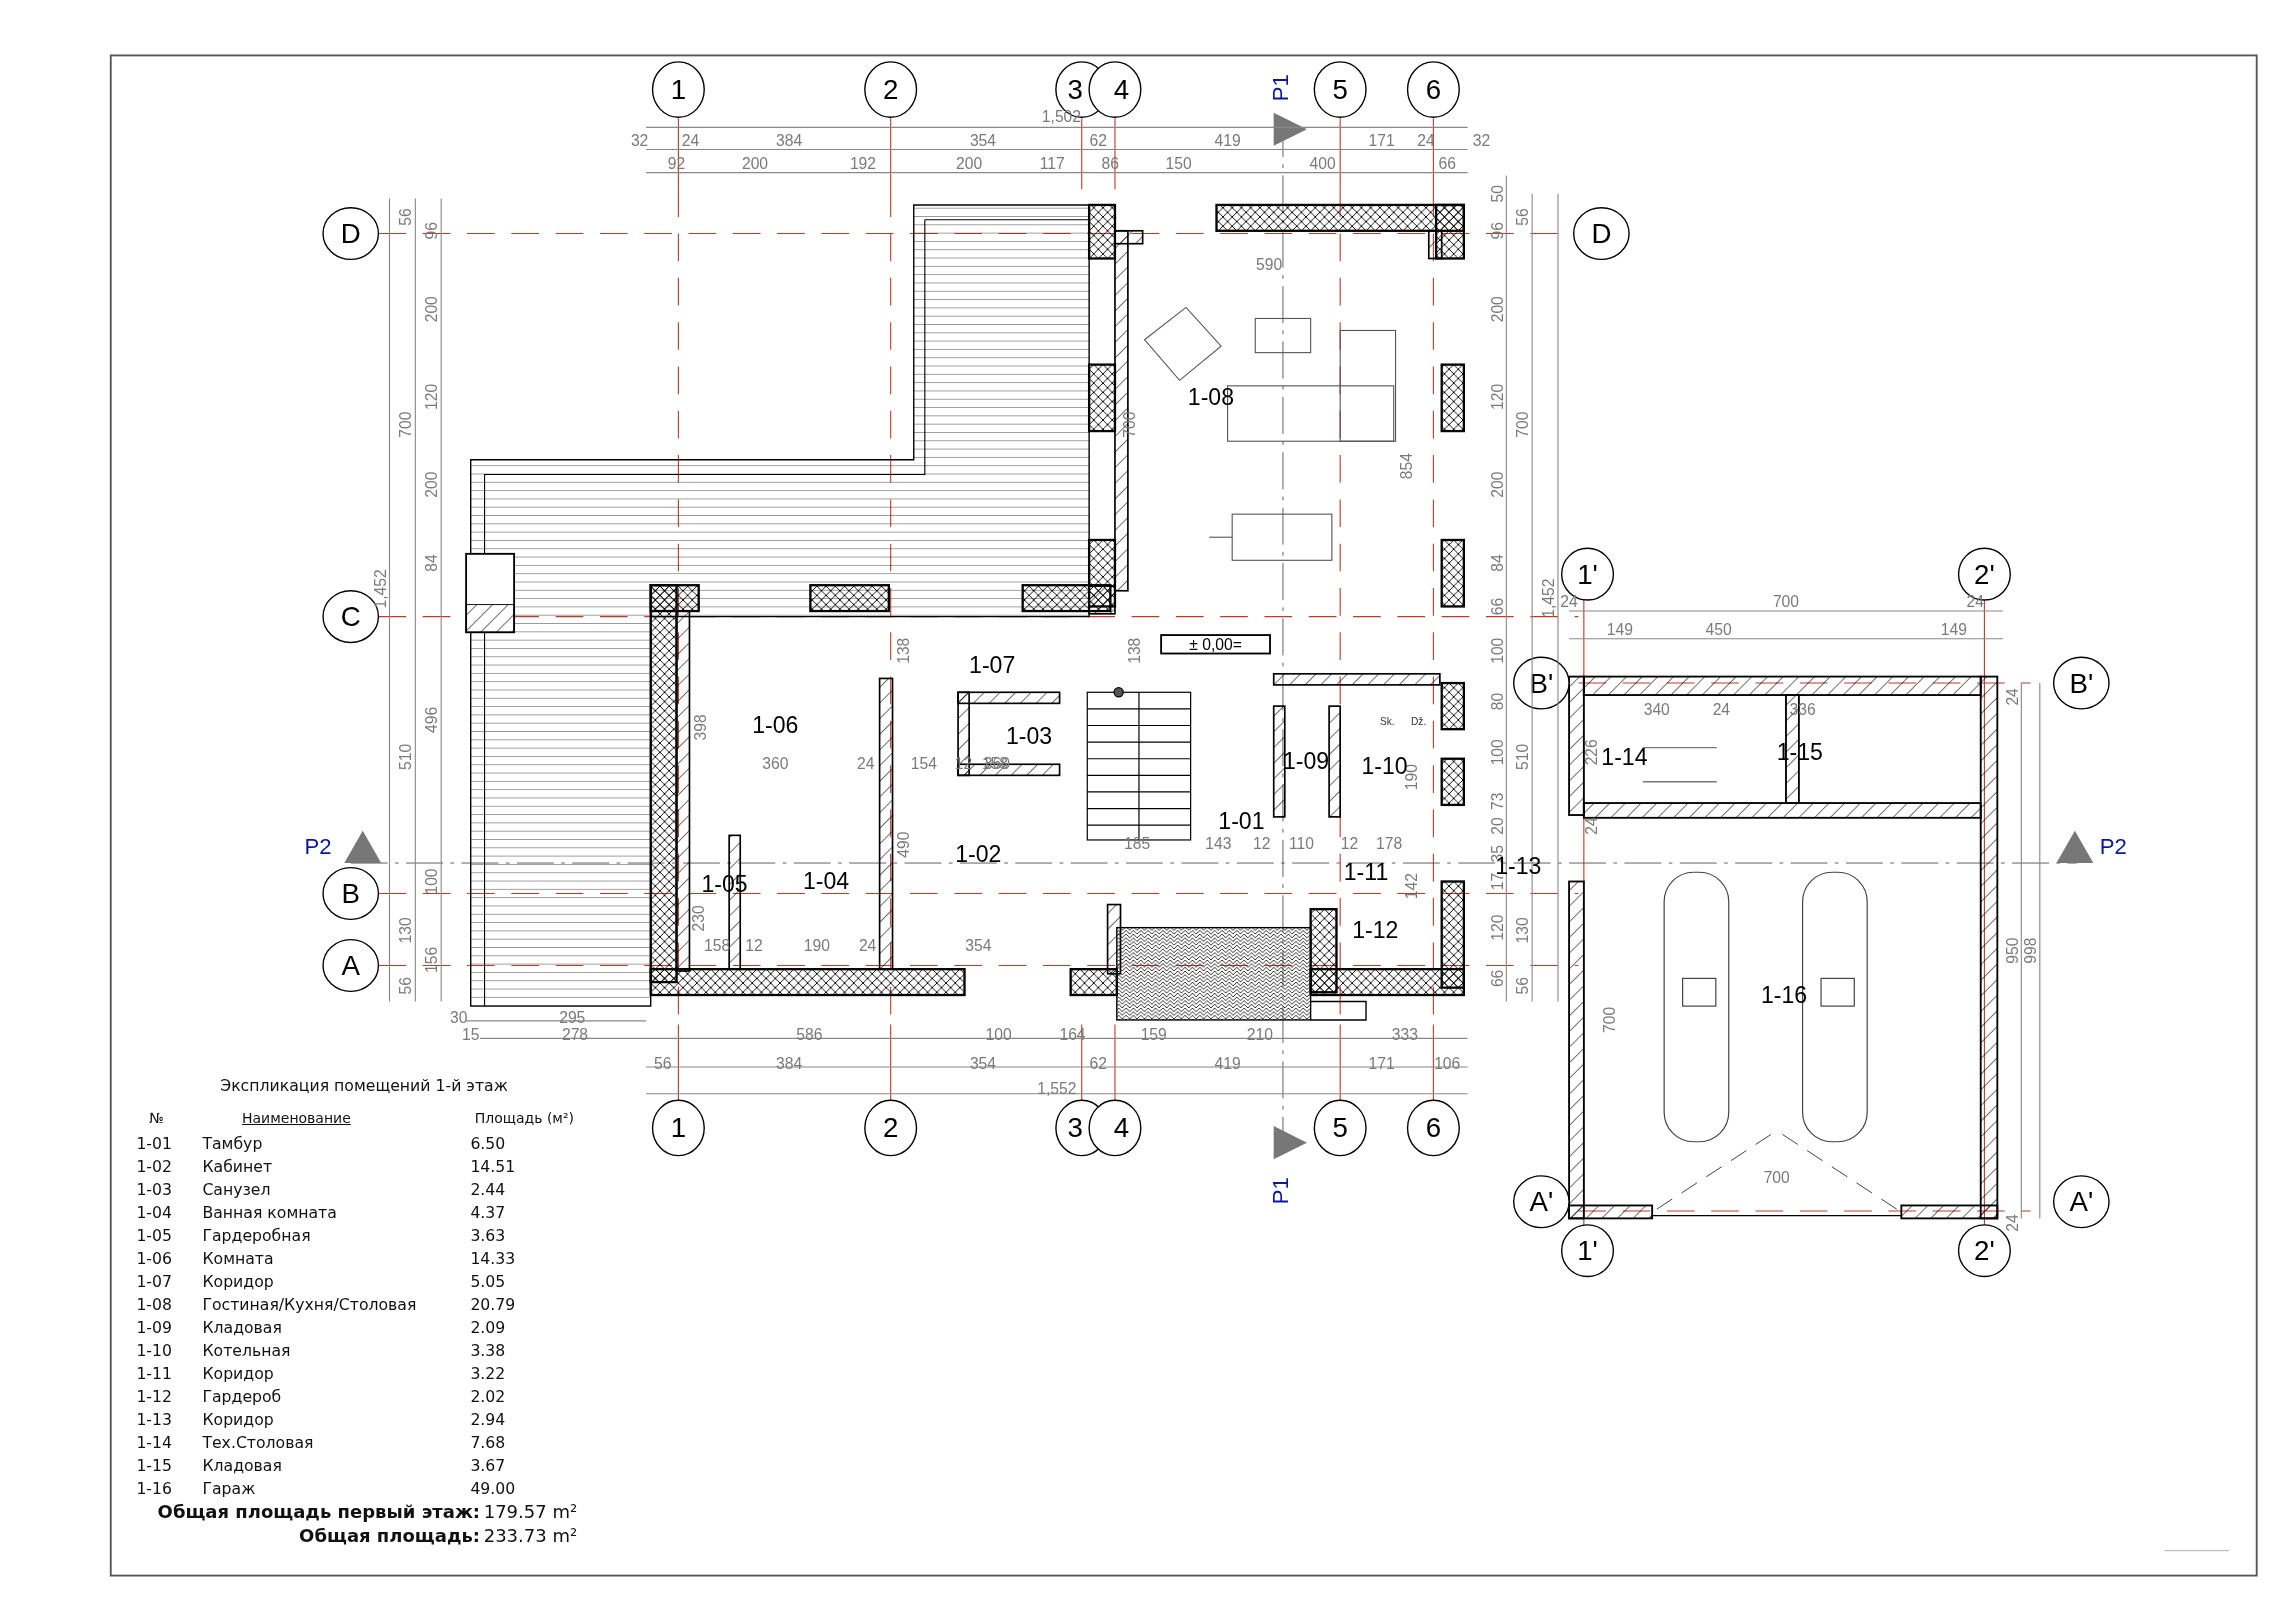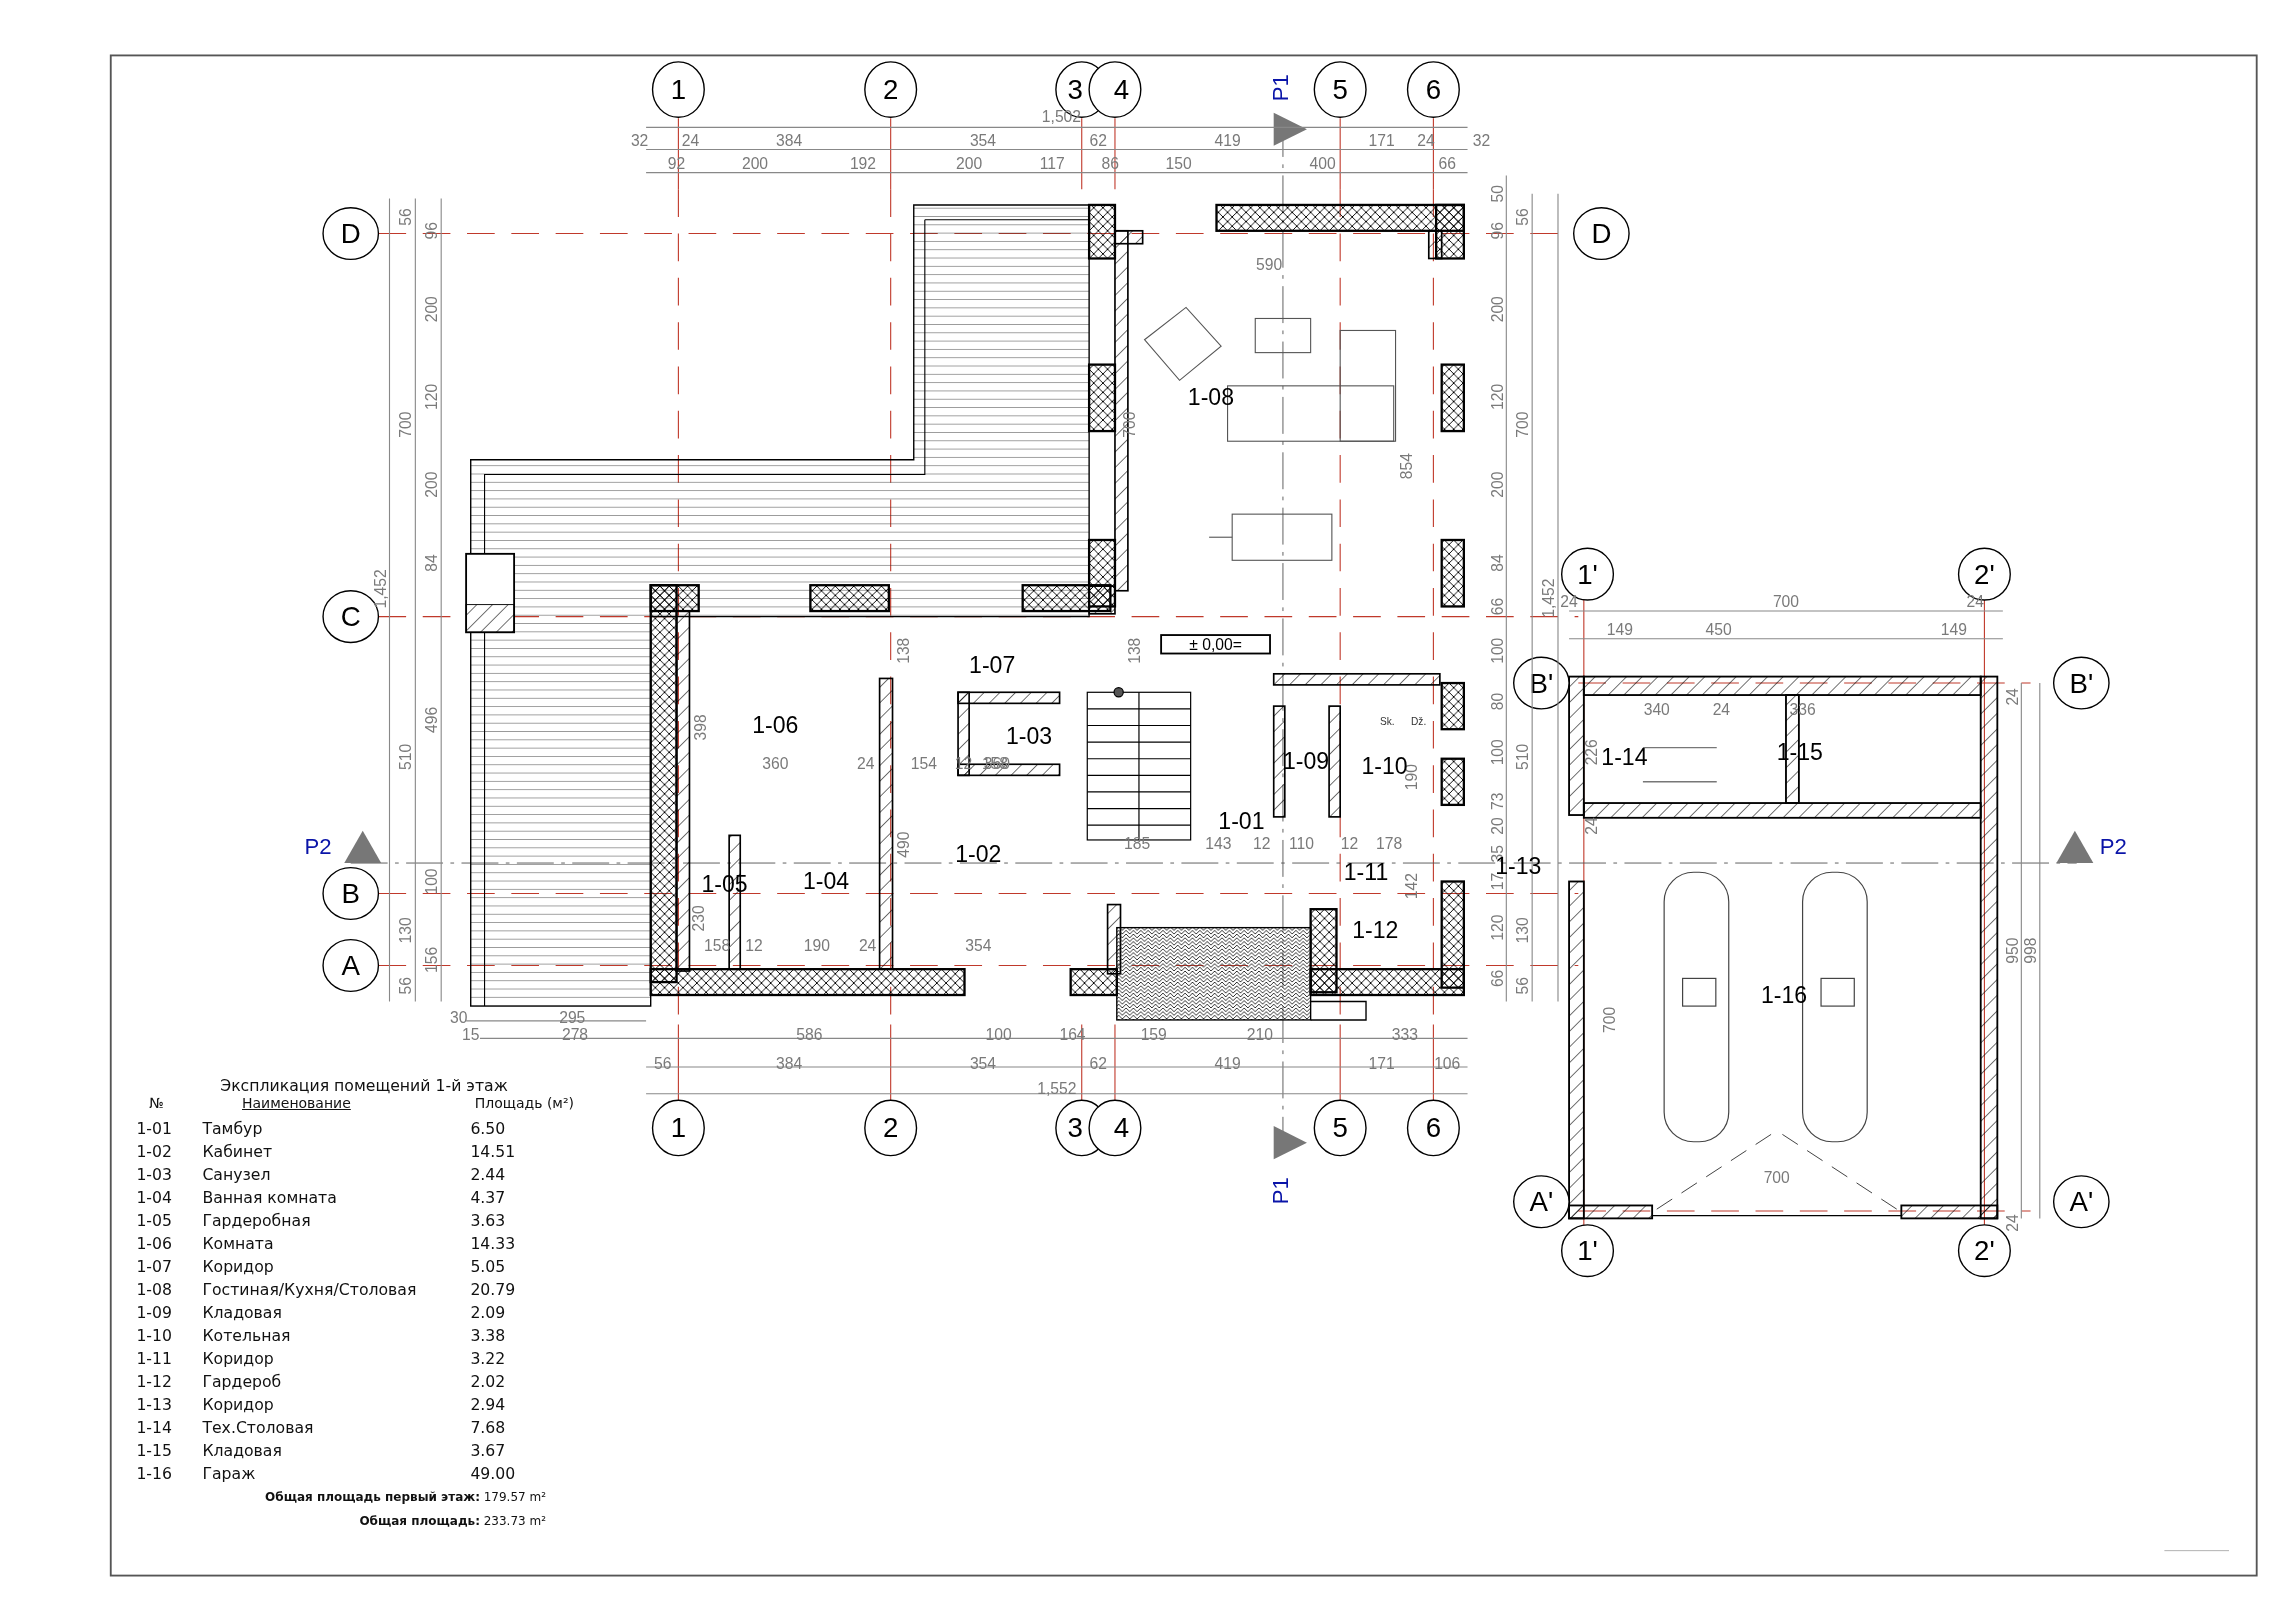--- a/index.html
+++ b/index.html
@@ -4,30 +4,30 @@
 <style>
   html,body{margin:0;padding:0;background:#fff;}
   body{width:2289px;height:1619px;position:relative;overflow:hidden;font-family:"Liberation Sans",sans-serif;}
   #sheet{position:absolute;left:0;top:0;width:2289px;height:1619px;}
   svg text{font-family:"Liberation Sans",sans-serif;}
   .ax{fill:#000;font-size:30px;text-anchor:middle;dominant-baseline:central;}
   .dim{fill:#7a7a7a;font-size:17px;text-anchor:middle;}
   .room{fill:#000;font-size:25px;text-anchor:middle;dominant-baseline:central;}
   .sec{fill:#0a14a8;font-size:24px;}
   .legend{position:absolute;left:129px;top:1076px;width:498px;font-family:"DejaVu Sans",sans-serif;color:#111;}
-  .legend .title{font-size:15.7px;text-align:center;margin-left:-28px;margin-bottom:0;}
+  .legend .title{font-size:15.7px;text-align:center;margin-left:-28px;margin-bottom:15px;}
   .legend .hdr{display:flex;font-size:14px;margin-bottom:5.5px;}
   .legend .row{display:flex;font-size:15.7px;line-height:23px;}
   .c1{width:66px;padding-left:7.4px;}
   .c2{width:268px;}
   .c3{width:111px;}
   .legend .hdr .c1{padding-left:20px;width:54px;}
   .legend .hdr .c2{padding-left:39px;width:229px;text-decoration:underline;}
   .legend .hdr .c3{padding-left:3.7px;}
-  .tot{display:flex;font-size:12px;line-height:24px;}
+  .tot{display:flex;font-size:18px;line-height:24px;}
   .tot .lbl{width:351px;text-align:right;font-weight:bold;padding-right:3.7px;}
   .tot .val{}
 </style>
 </head>
 <body>
 
 <div id="sheet">
 <svg width="2289" height="1619" viewBox="0 0 2480 1754" xmlns="http://www.w3.org/2000/svg">
   <defs>
     <pattern id="hatch" width="12" height="12" patternUnits="userSpaceOnUse" patternTransform="rotate(45)">

